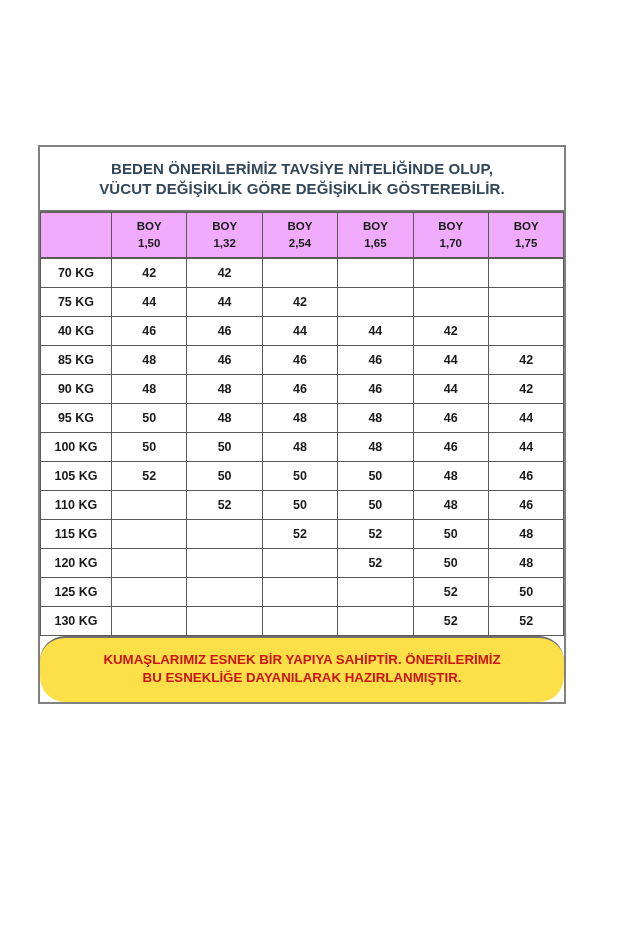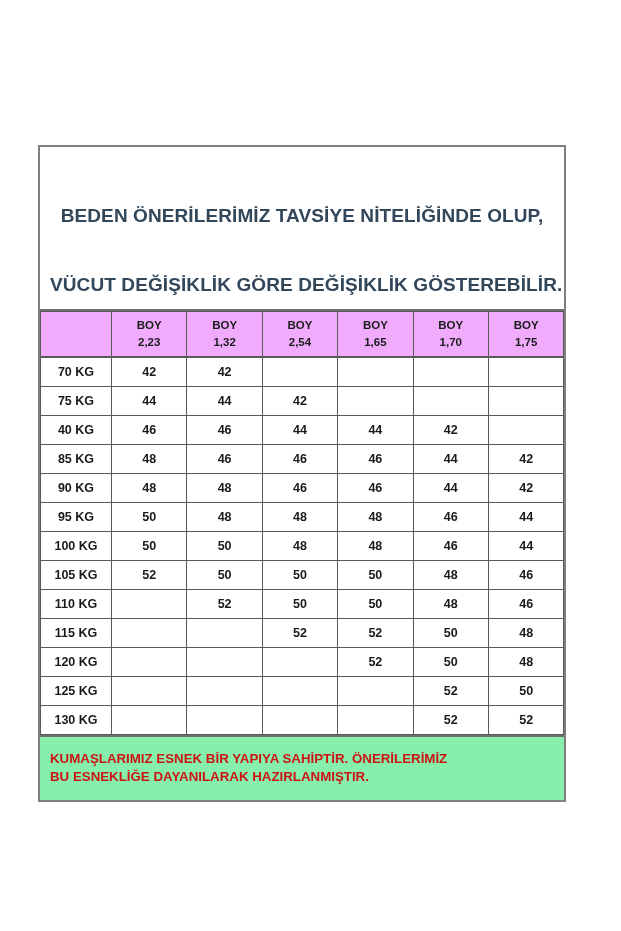--- a/index.html
+++ b/index.html
@@ -34,26 +34,25 @@
   
   .title-band {
     background: #ffffff;
     border-bottom: 2px solid #6e6e6e;
     padding: 12px 10px 11px 10px;
     text-align: center;
   }
   .title-line {
     display: block;
     color: #33475b;
-    font-size: 19px;
+    font-size: 15px;
     font-weight: bold;
     line-height: 1.33;
     letter-spacing: 0.1px;
     white-space: nowrap;
-    margin-top: 44px;
   }
 
   
   table.grid {
     width: 100%;
     border-collapse: collapse;
     table-layout: fixed;
   }
   table.grid col.c-kg    { width: 71px; }
   table.grid col.c-boy   { width: 75.4px; }
@@ -97,24 +96,25 @@
     text-align: center;
   }
 
   td.val-cell {
     background: #ffffff;
   }
   td.val-cell.empty { color: transparent; }
 
   
   .footer-band {
-    background: #86efac;
+    background: #fde047;
     border-top: 2px solid #6e6e6e;
     padding: 13px 10px 14px 10px;
-    text-align: left;
+    text-align: center;
+    border-radius: 25px;
   }
   .footer-line {
     display: block;
     color: #cc1414;
     font-size: 13.3px;
     font-weight: bold;
     line-height: 1.38;
     white-space: nowrap;
   }
 </style>
@@ -138,21 +138,21 @@
           <col class="c-boy">
         <col class="c-boy">
           <col class="c-boy">
           <col class="c-boy">
       </colgroup>
       <thead>
         <tr class="header-row">
           <th class="corner-cell"></th>
           <th>
             <span class="boy-word">BOY</span>
-            <span class="boy-val">2,23</span>
+            <span class="boy-val">1,50</span>
           </th>
           <th>
             <span class="boy-word">BOY</span>
             <span class="boy-val">1,32</span>
           </th>
           <th>
             <span class="boy-word">BOY</span>
             <span class="boy-val">2,54</span>
           </th>
           <th>

